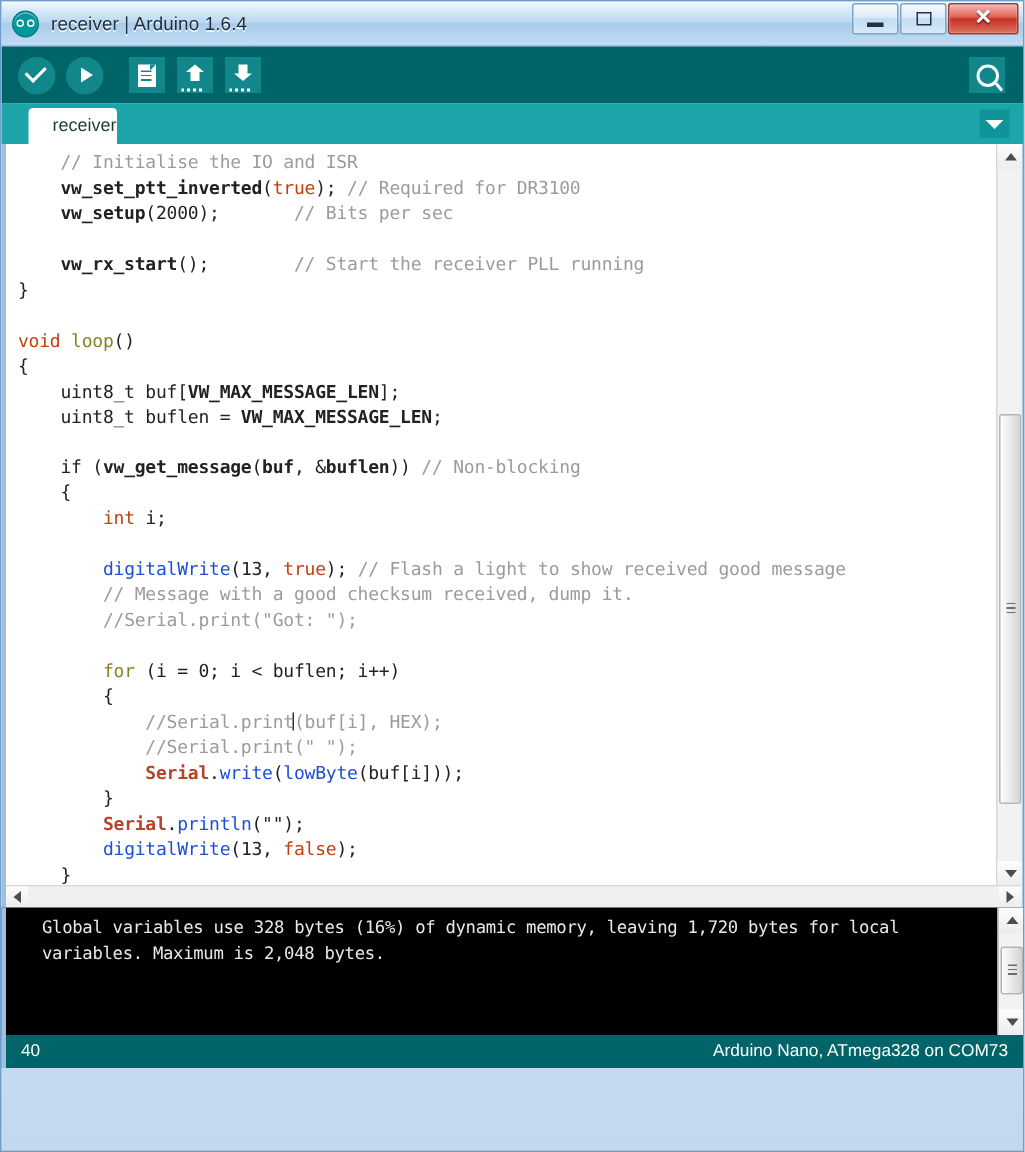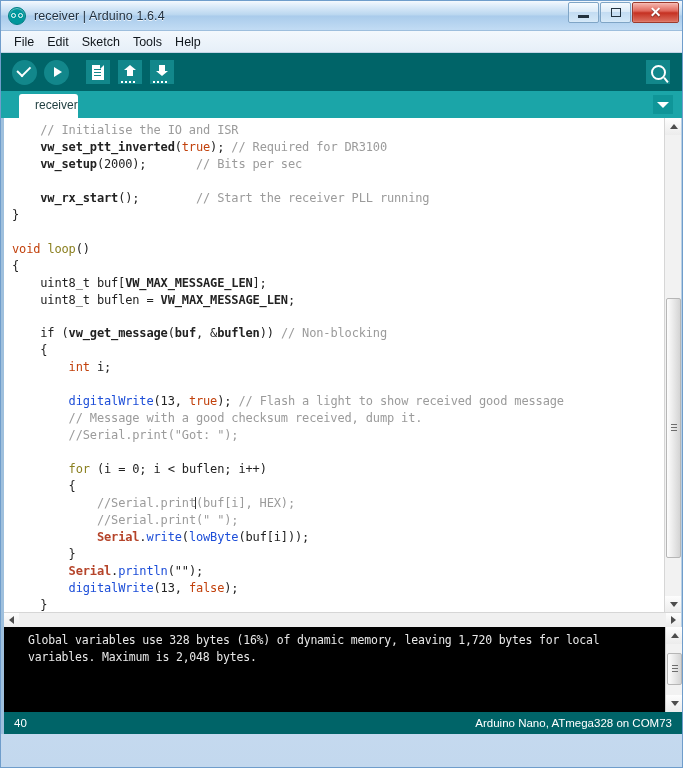--- a/index.html
+++ b/index.html
@@ -459,27 +459,20 @@
       </div>
       <div class="win-btn">
         <span class="glyph-max"></span>
       </div>
       <div class="win-btn close">
         <span class="glyph-close">✕</span>
       </div>
     </div>
   </div>
 
-  <div id="menubar">
-    <div class="menu-item">File</div>
-    <div class="menu-item">Edit</div>
-    <div class="menu-item">Sketch</div>
-    <div class="menu-item">Tools</div>
-    <div class="menu-item">Help</div>
-  </div>
 
   <div id="toolbar">
     <div class="tb-btn">
       <span class="tb-round">
           <span class="chk"></span>
         </span>
     </div>
     <div class="tb-btn">
       <span class="tb-round">
           <span class="arrow-right"></span>

